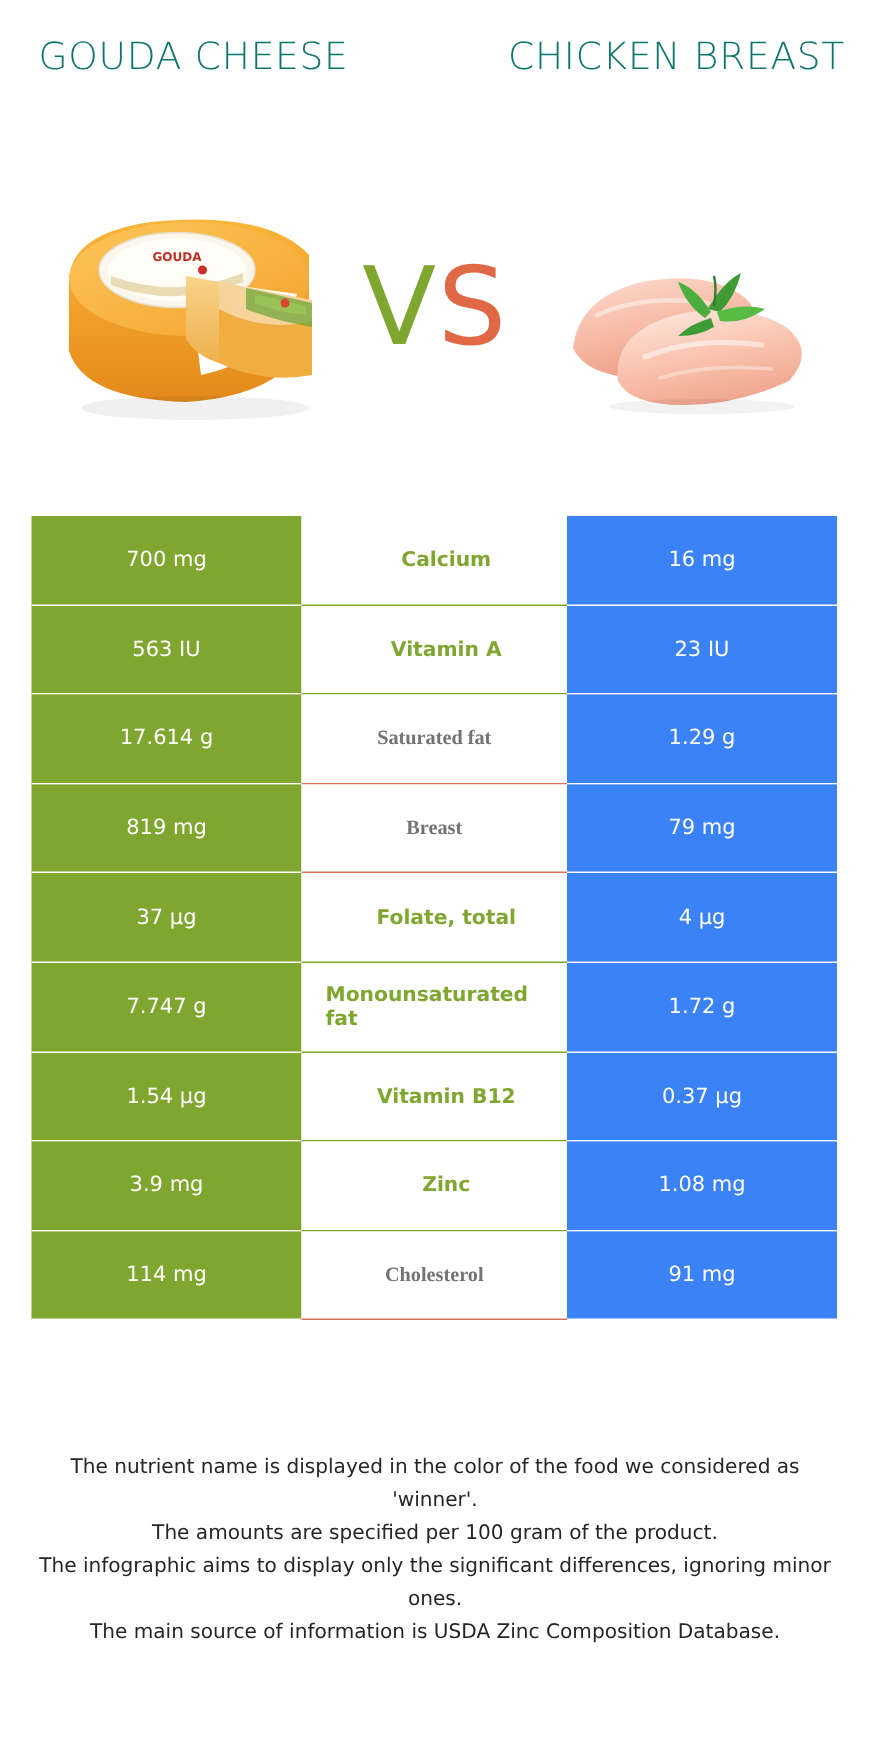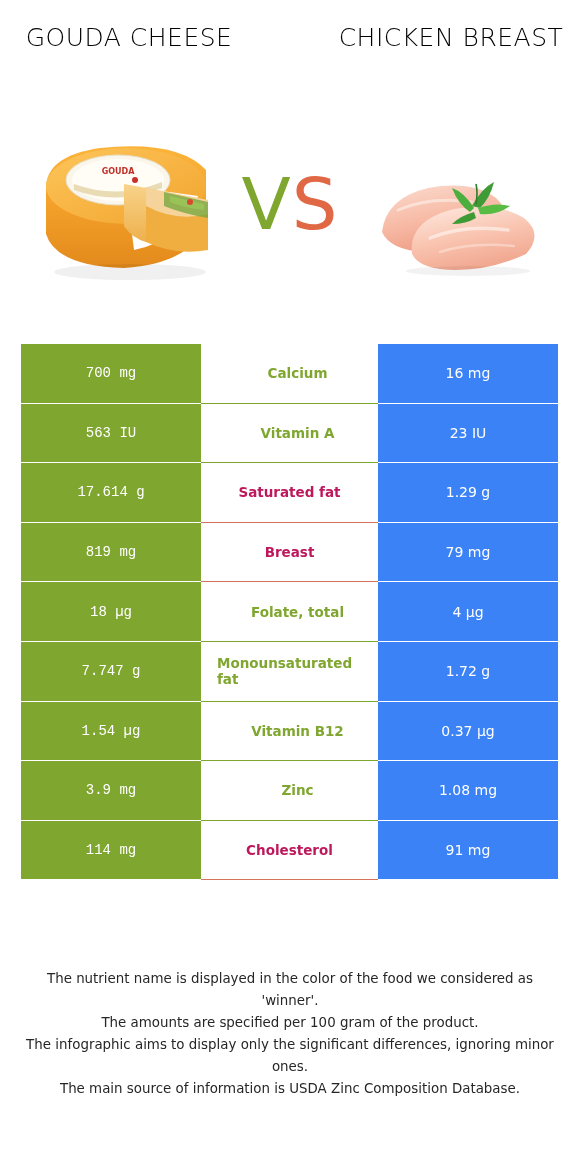--- a/index.html
+++ b/index.html
@@ -31,21 +31,21 @@
   .title {
     position: absolute;
     top: 22px;
     width: 230px;
     text-align: center;
     font-family: "DejaVu Sans", sans-serif;
     font-weight: 300;
     font-size: 25px;
     line-height: 32px;
     letter-spacing: 0.5px;
-    color: #000000;
+    color: #0f766e;
     text-transform: uppercase;
   }
   .title-left  { left: 14px; }
   .title-right { left: 336px; }
 
   
   .vs {
     position: absolute;
     left: 230px;
     top: 172px;
@@ -89,41 +89,40 @@
     font-family: "DejaVu Sans", sans-serif;
     font-size: 14px;
     font-weight: 400;
   }
 
   .cell-left {
     width: 180px;
     background: #7FA62E;
     color: #ffffff;
     border-bottom: 1.6px solid #ffffff;
-    font-family: Liberation Mono, monospace;
   }
 
   .cell-right {
     width: 180px;
     background: #3b82f6;
     color: #ffffff;
     border-bottom: 1.6px solid #ffffff;
   }
 
   .cell-mid {
     flex: 1;
     background: #ffffff;
     font-weight: 700;
     font-size: 13.5px;
   }
 
   
   .row .cell-mid { border-bottom: 1px solid transparent; }
   .row.win-green  .cell-mid { border-bottom-color: #7FA62E; color: #7FA62E; padding-left: 16px; }
-  .row.win-orange .cell-mid { border-bottom-color: #D4735A; color: #be185d; }
+  .row.win-orange .cell-mid { border-bottom-color: #D4735A; color: #737373; font-family: Liberation Serif, serif; }
 
   
   .row:first-child .cell-mid { border-top: 0; }
 
   
   .footer {
     position: absolute;
     left: 0;
     top: 968px;
     width: 580px;
@@ -236,21 +235,21 @@
         <div class="cell cell-left">17.614 g</div>
         <div class="cell cell-mid">Saturated fat</div>
         <div class="cell cell-right">1.29 g</div>
       </div>
       <div class="row win-orange">
         <div class="cell cell-left">819 mg</div>
         <div class="cell cell-mid">Breast</div>
         <div class="cell cell-right">79 mg</div>
       </div>
       <div class="row win-green">
-        <div class="cell cell-left">18 µg</div>
+        <div class="cell cell-left">37 µg</div>
         <div class="cell cell-mid">Folate, total</div>
         <div class="cell cell-right">4 µg</div>
       </div>
       <div class="row win-green">
         <div class="cell cell-left">7.747 g</div>
         <div class="cell cell-mid">Monounsaturated fat</div>
         <div class="cell cell-right">1.72 g</div>
       </div>
       <div class="row win-green">
         <div class="cell cell-left">1.54 µg</div>

